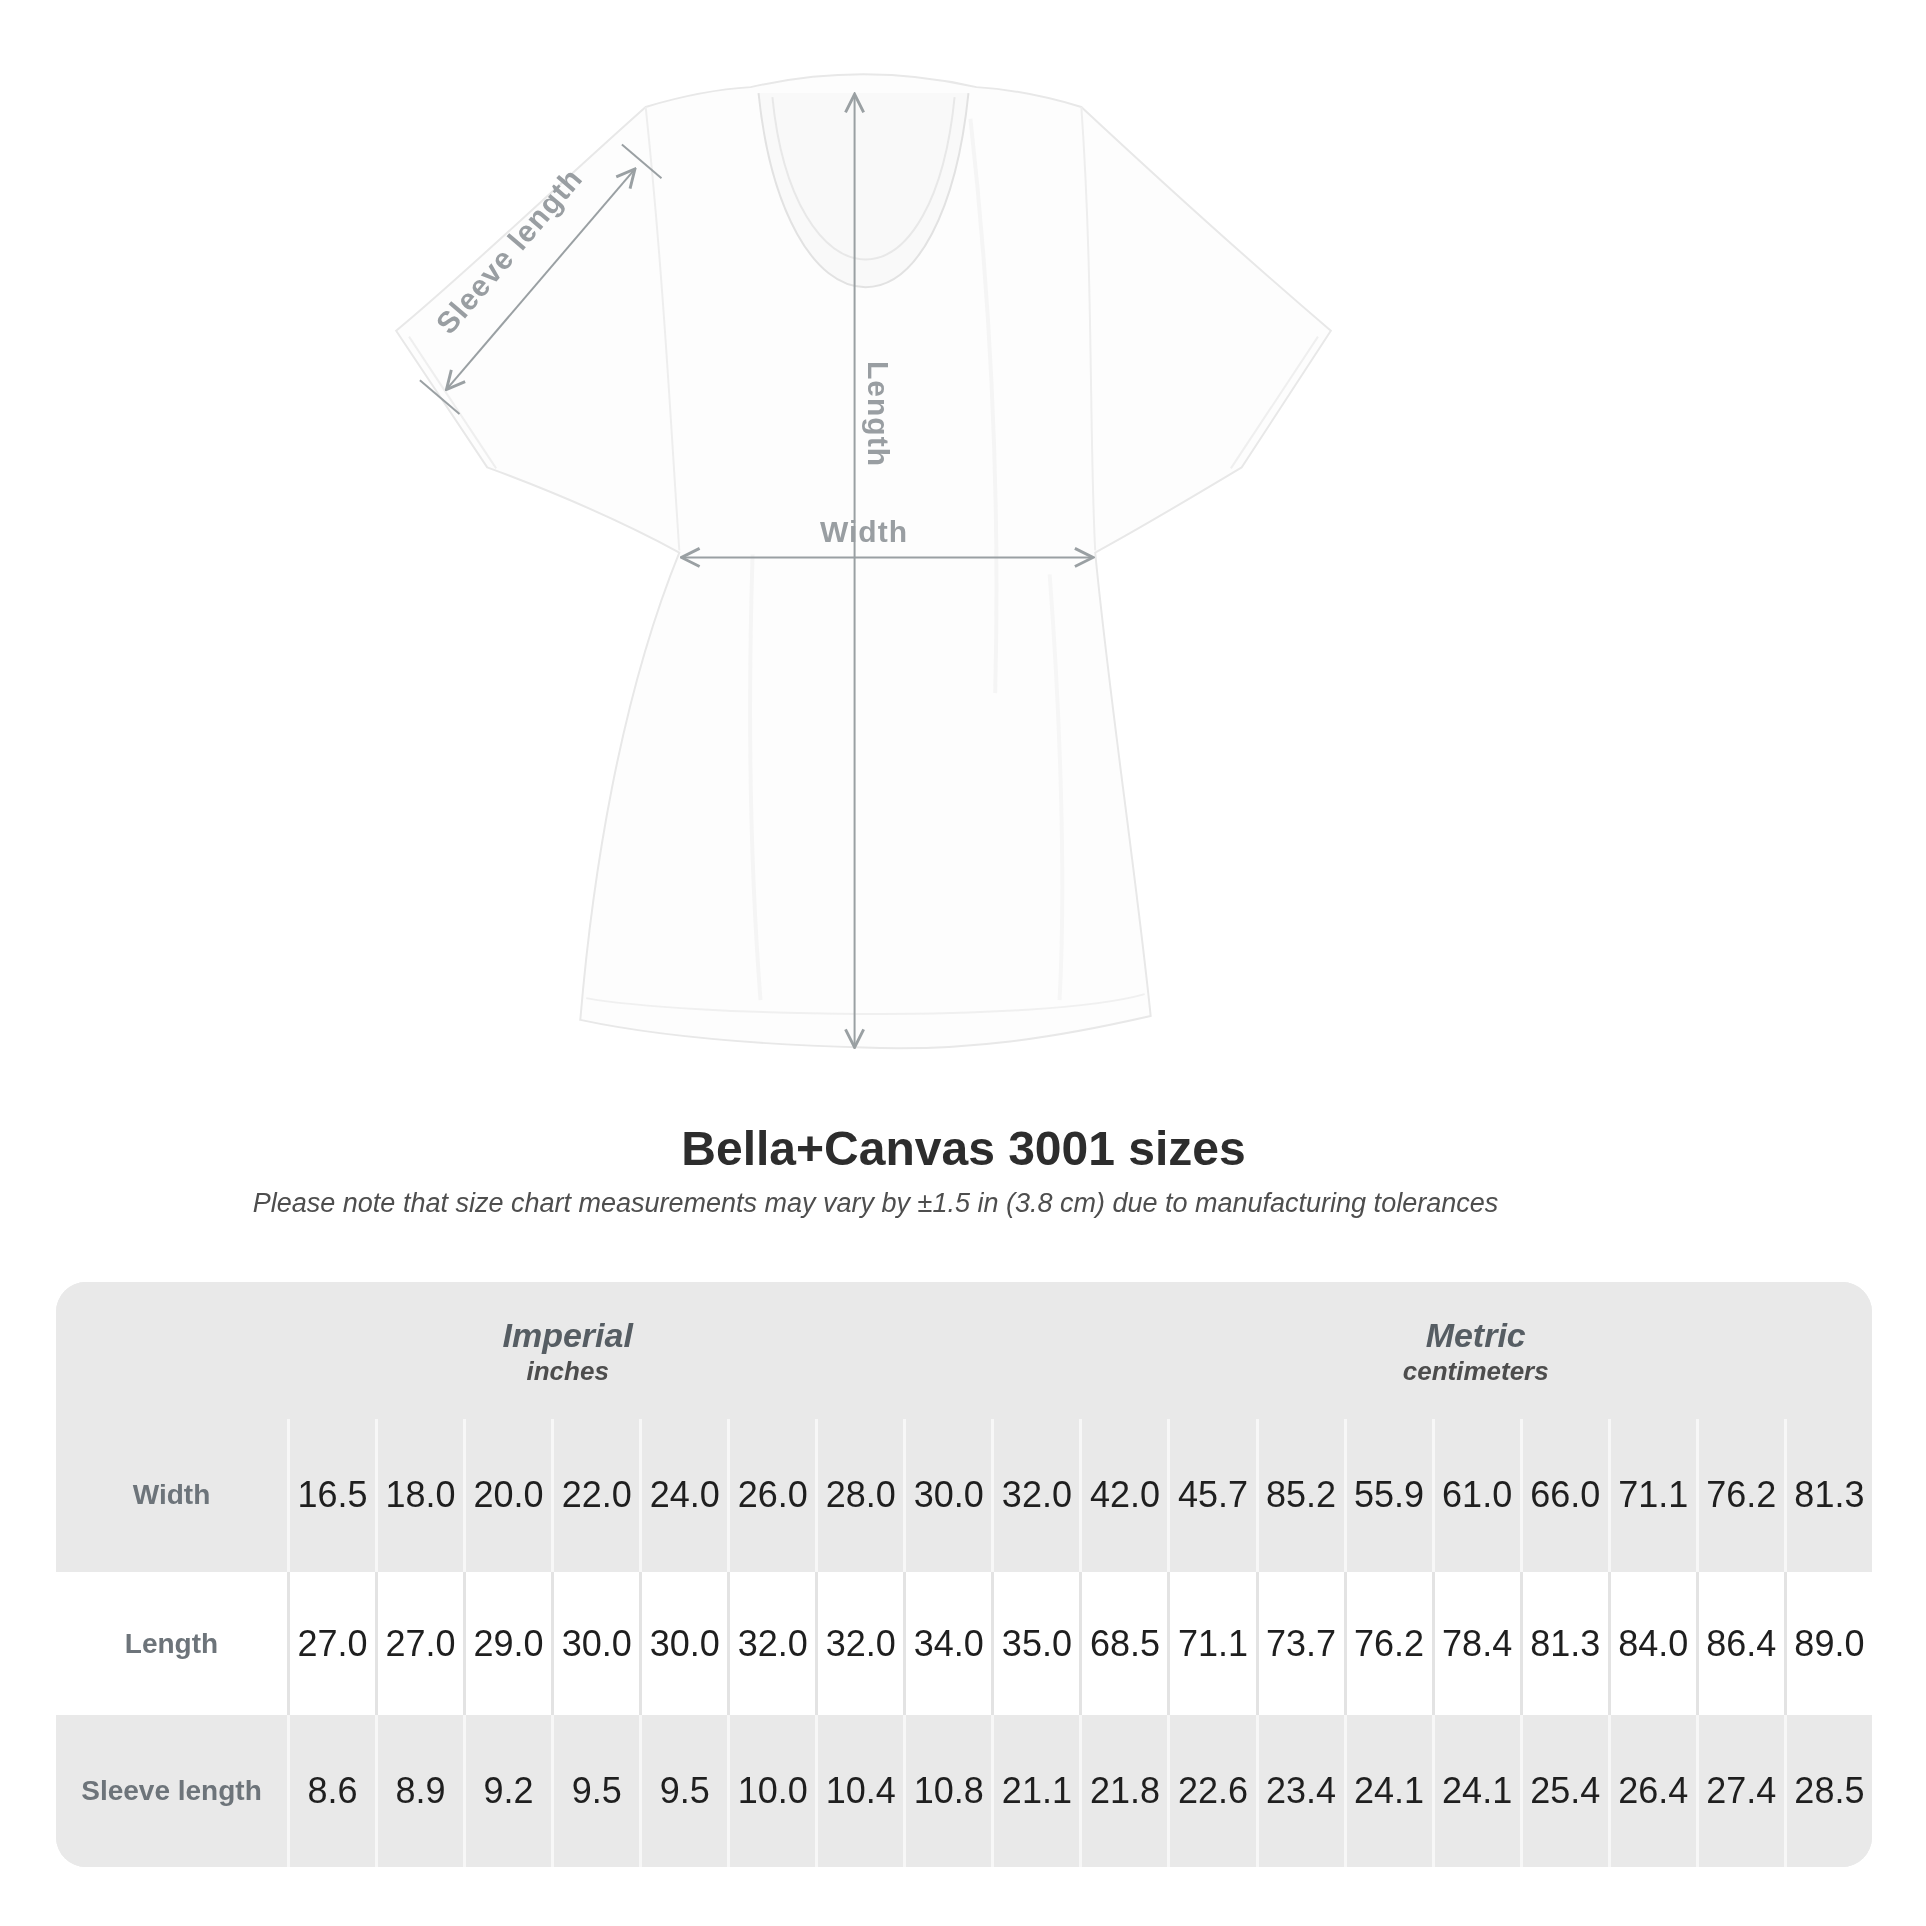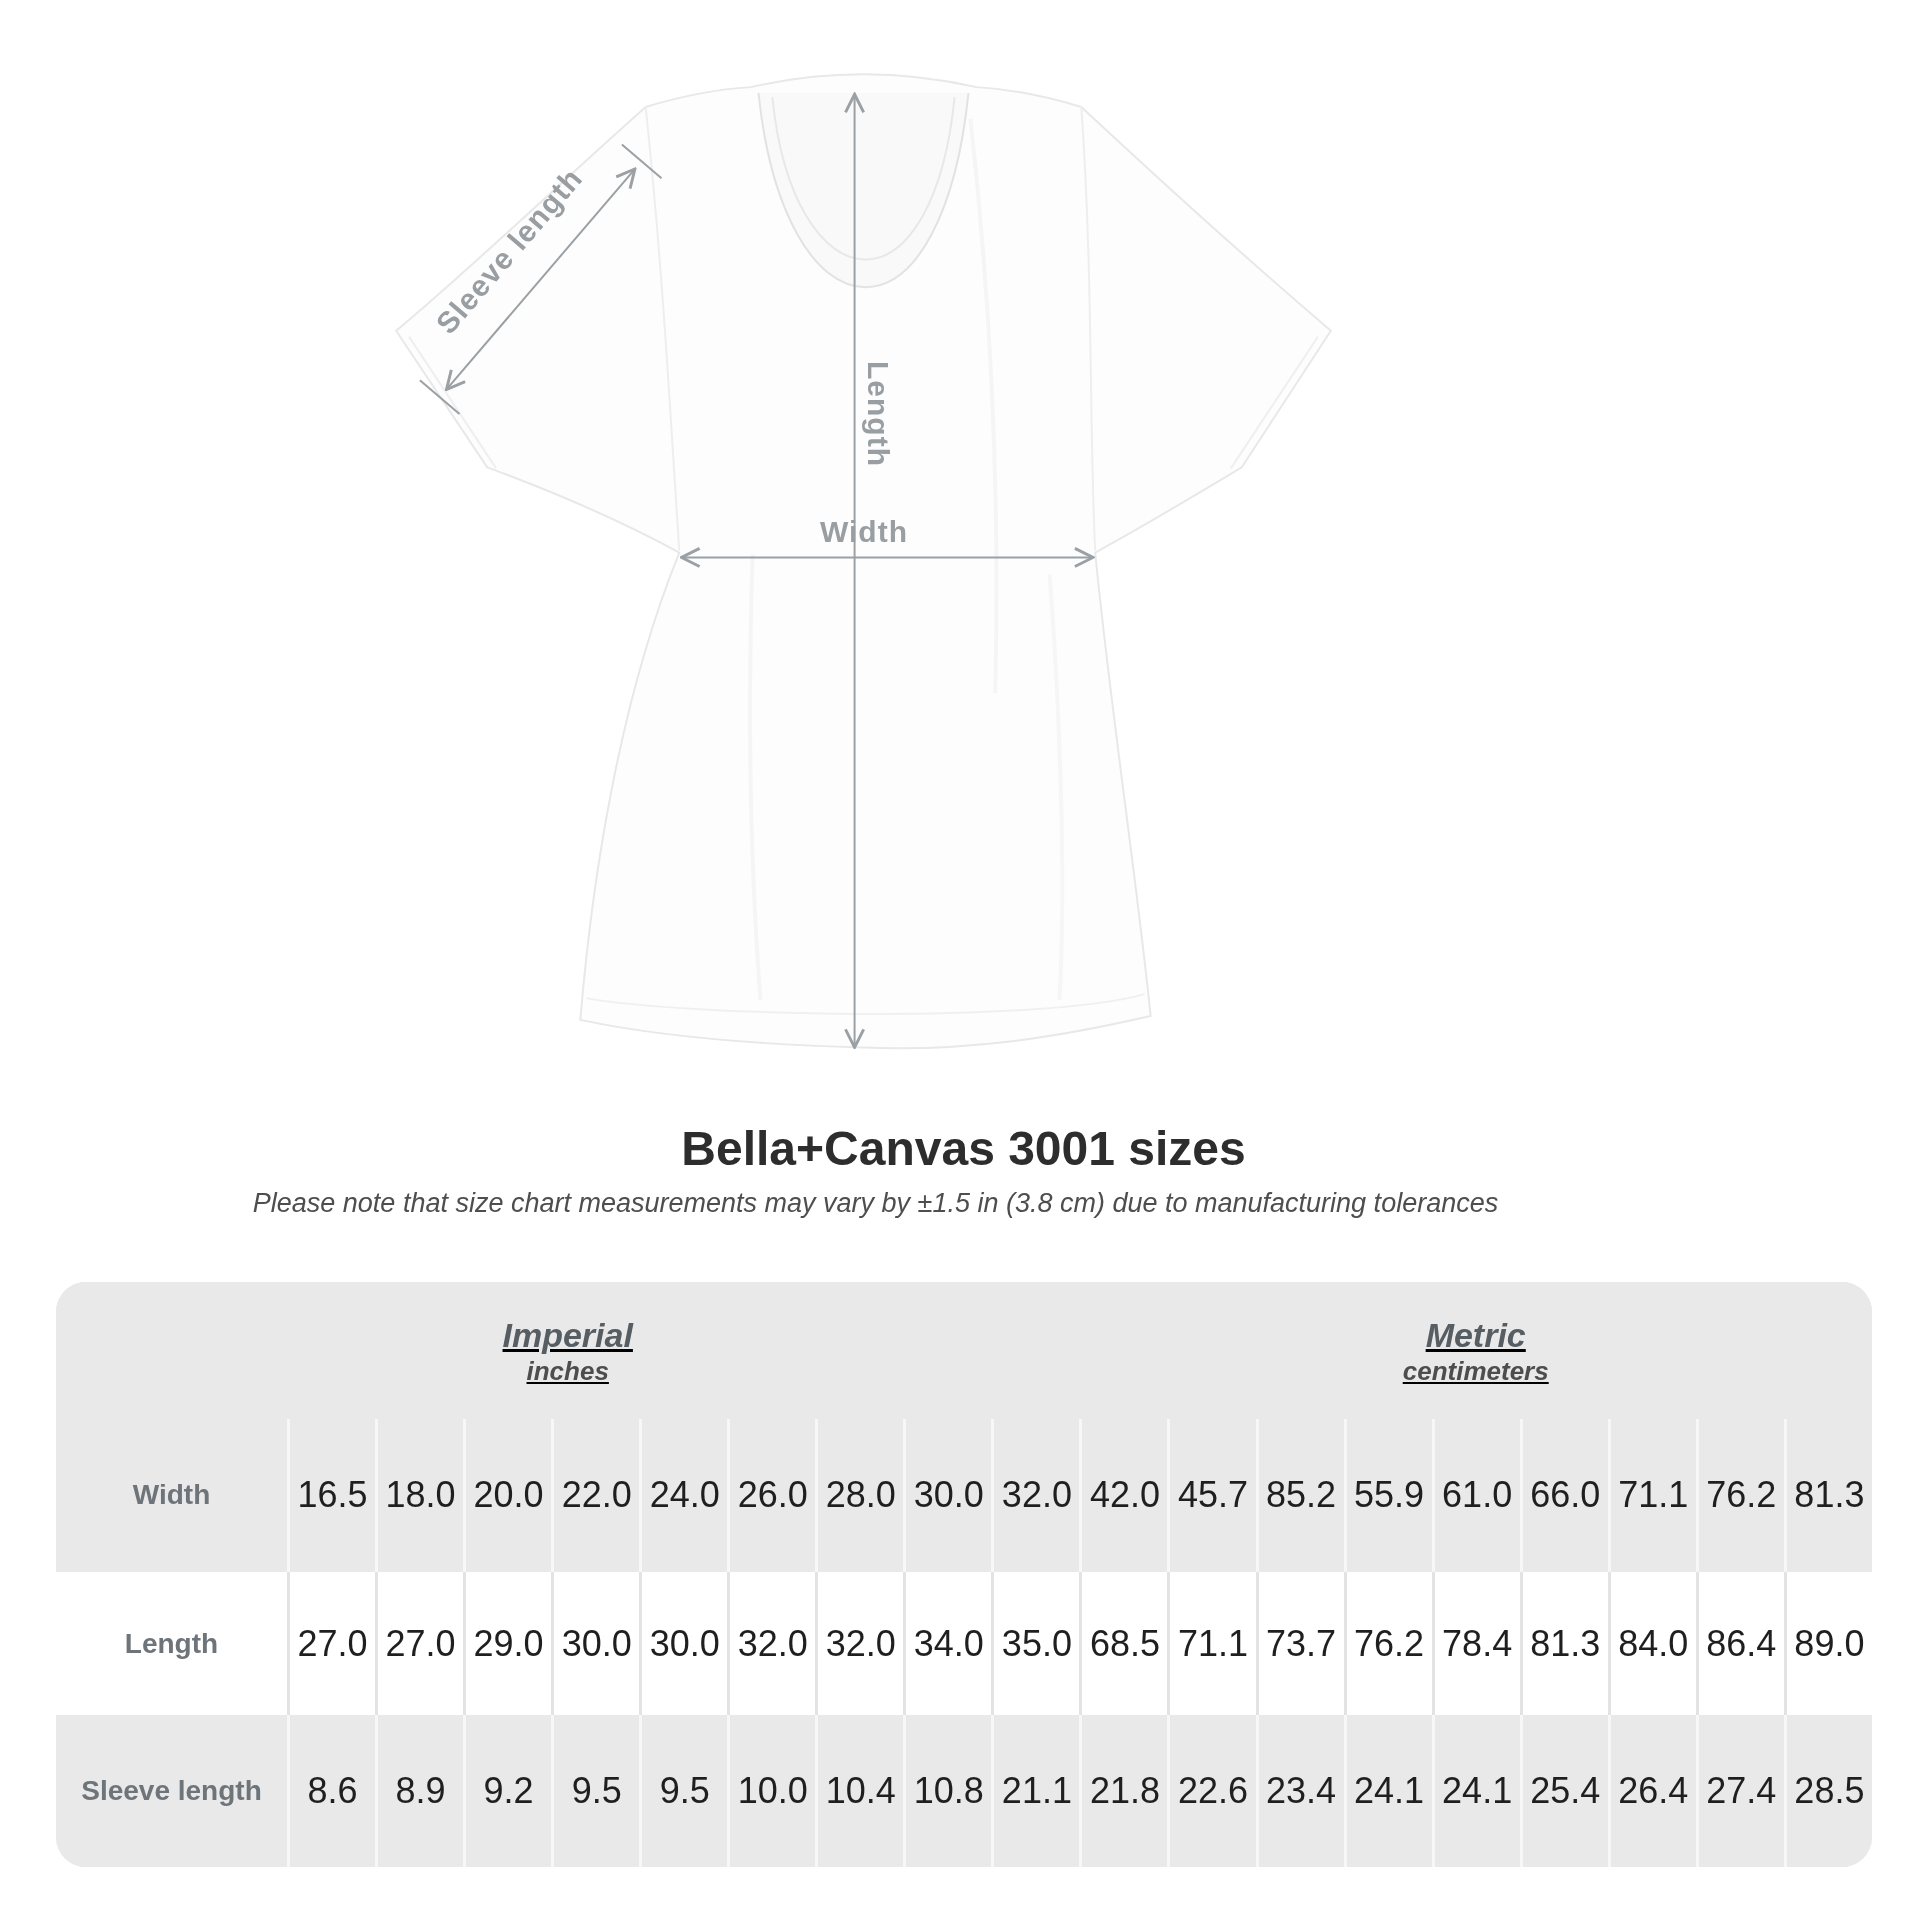--- a/index.html
+++ b/index.html
@@ -31,21 +31,21 @@
     border-radius:30px; overflow:hidden; background:#e9e9e9;
   }
   table.size-table {
     width:100%; height:100%; border-collapse:separate; border-spacing:0;
     table-layout:fixed;
   }
   col.label-col { width:231px; }
   th, td { padding:0; text-align:center; vertical-align:middle; }
 
   tr.band-row { height:137px; }
-  tr.band-row th { background:#e9e9e9; vertical-align:middle;text-decoration:underline; }
+  tr.band-row th { background:#e9e9e9; vertical-align:middle; }
   .g-label { font-size:34px; font-weight:bold; font-style:italic; color:#565d63; line-height:40px; }
   .g-unit  { font-size:26px; font-style:italic; color:#4d4d4d; line-height:32px; }
 
   tr.size-row { height:109px; background:#ffffff; }
   tr.size-row th { font-size:28px; font-weight:bold; color:#6d747a; background:#ffffff; }
 
   tbody tr:nth-child(1) { height:116px; }
   tbody tr:nth-child(2) { height:109px; }
   tbody tr:nth-child(3) { height:115px; }
   tr.row-gray  > * { background:#e9e9e9; }

